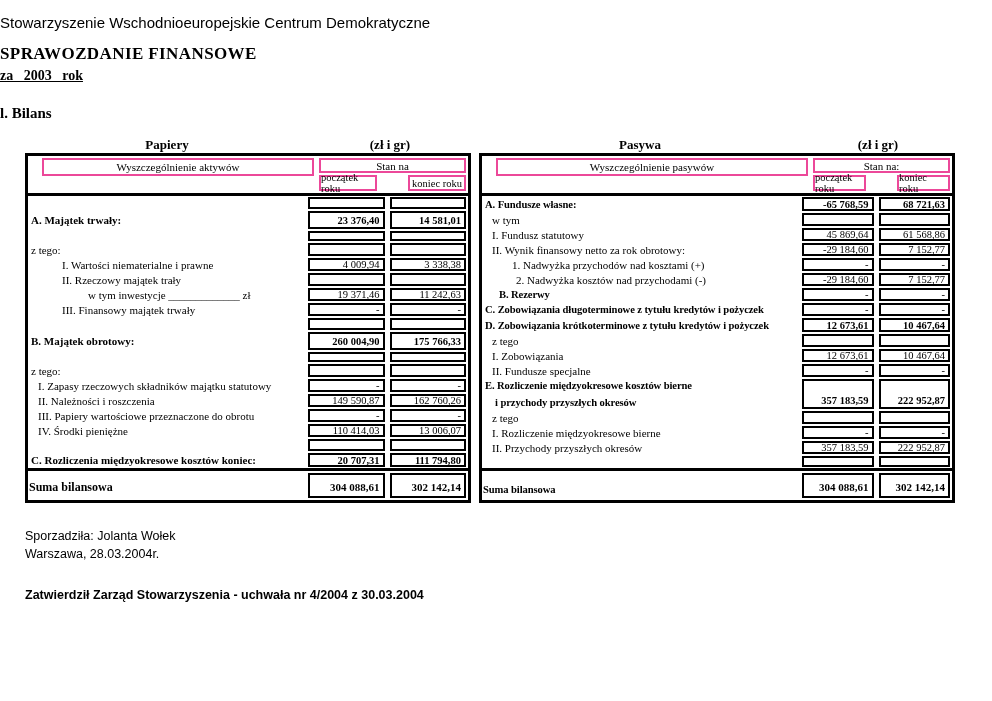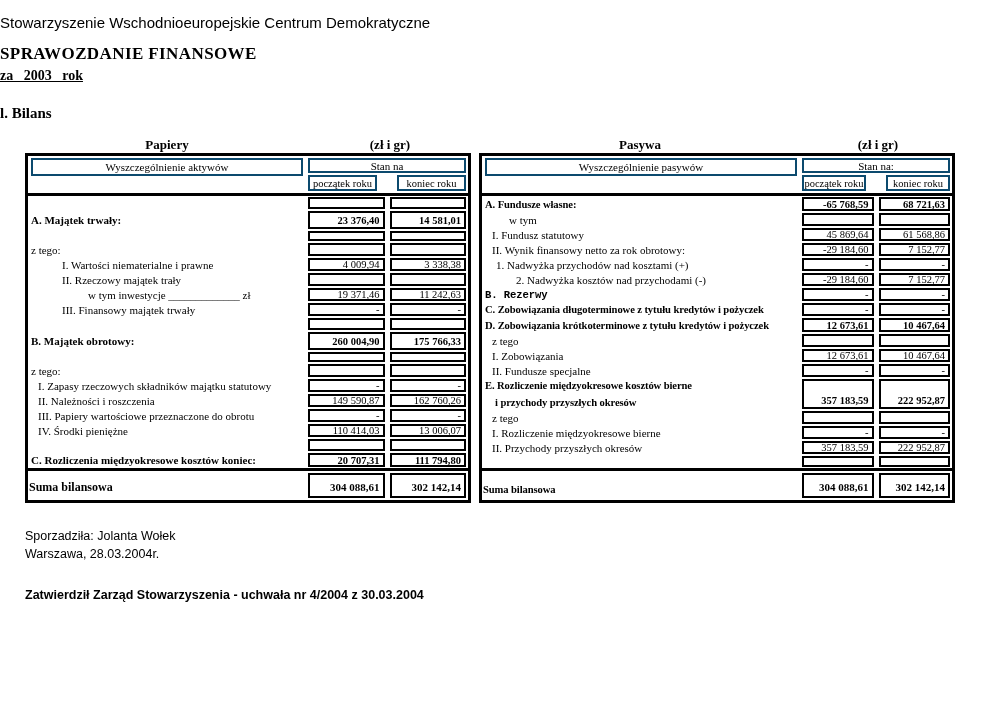--- a/index.html
+++ b/index.html
@@ -25,22 +25,22 @@
   .t-right { width:476px; }
   .t-left  .ttitle .tl { width:284px; } .t-left  .ttitle .tr { flex:1; }
   .t-right .ttitle .tl { width:322px; } .t-right .ttitle .tr { flex:1; }
 
   .tbl { border:3px solid #000; background:#fff; width:100%; }
 
   .thead { display:flex; border-bottom:3px solid #000; }
   .th-label { flex:1; padding:2px 3px; }
   .th-label .hbox { width:100%; height:18px; }
   .hbox {
-    border:2px solid #0c4a6e; font-size:11px;
-    display:flex; align-items:center; justify-content:center;
+    border:2px solid #ec4899; font-size:11px;
+    display:flex; align-items:center; justify-content:center;margin-left:11px;
   }
   .th-vals { display:flex; flex-direction:column; gap:2px; padding:2px; }
   .t-left  .th-vals { width:162px; }
   .t-right .th-vals { width:152px; }
   .th-vals .stan { height:15px; }
   .th-vals .cols { display:flex; gap:20px; }
   .th-vals .cols .hbox { flex:1; height:16px; font-size:10.5px; }
 
   .row { display:flex; }
   .lbl {
@@ -261,56 +261,56 @@
         </div>
         <div>
             <div class="row" style="height: 16px;">
               <div class="lbl b" style="padding-left: 3px;">A. Fundusze własne:</div>
               <div class="vals">
                 <div class="vbox b">-65 768,59</div>
                 <div class="vbox b">68 721,63</div>
               </div>
             </div>
             <div class="row" style="height: 15px;">
-              <div class="lbl" style="padding-left: 10px; margin-left: 17px;">w tym</div>
+              <div class="lbl" style="padding-left: 10px;">w tym</div>
               <div class="vals">
                 <div class="vbox"></div>
                 <div class="vbox"></div>
               </div>
             </div>
             <div class="row" style="height: 15px;">
               <div class="lbl" style="padding-left: 10px;">I. Fundusz statutowy</div>
               <div class="vals">
                 <div class="vbox">45 869,64</div>
                 <div class="vbox">61 568,86</div>
               </div>
             </div>
             <div class="row" style="height: 15px;">
               <div class="lbl" style="padding-left: 10px;">II. Wynik finansowy netto za rok obrotowy:</div>
               <div class="vals">
                 <div class="vbox">-29 184,60</div>
                 <div class="vbox">7 152,77</div>
               </div>
             </div>
             <div class="row" style="height: 15px;">
-              <div class="lbl" style="padding-left: 14px;">1. Nadwyżka przychodów nad kosztami (+)</div>
+              <div class="lbl" style="padding-left: 30px;">1. Nadwyżka przychodów nad kosztami (+)</div>
               <div class="vals">
                 <div class="vbox">-</div>
                 <div class="vbox">-</div>
               </div>
             </div>
             <div class="row" style="height: 15px;">
               <div class="lbl" style="padding-left: 34px;">2. Nadwyżka kosztów nad przychodami (-)</div>
               <div class="vals">
                 <div class="vbox">-29 184,60</div>
                 <div class="vbox">7 152,77</div>
               </div>
             </div>
             <div class="row" style="height: 15px;">
-              <div class="lbl b" style="padding-left: 3px; font-family: Liberation Mono, monospace;">B. Rezerwy</div>
+              <div class="lbl b" style="padding-left: 17px;">B. Rezerwy</div>
               <div class="vals">
                 <div class="vbox">-</div>
                 <div class="vbox">-</div>
               </div>
             </div>
             <div class="row" style="height: 15px;">
               <div class="lbl b" style="padding-left: 3px;">C. Zobowiązania długoterminowe z tytułu kredytów i pożyczek</div>
               <div class="vals">
                 <div class="vbox">-</div>
                 <div class="vbox">-</div>

